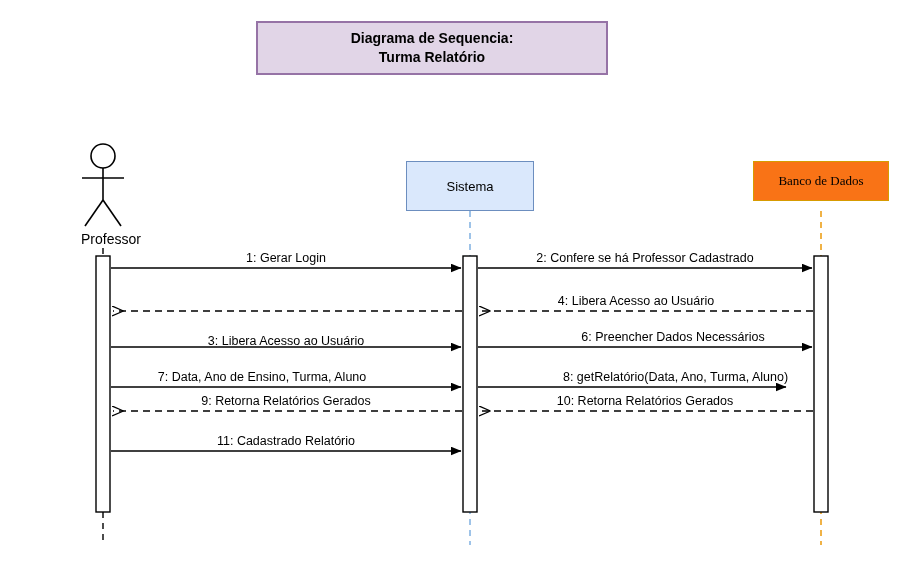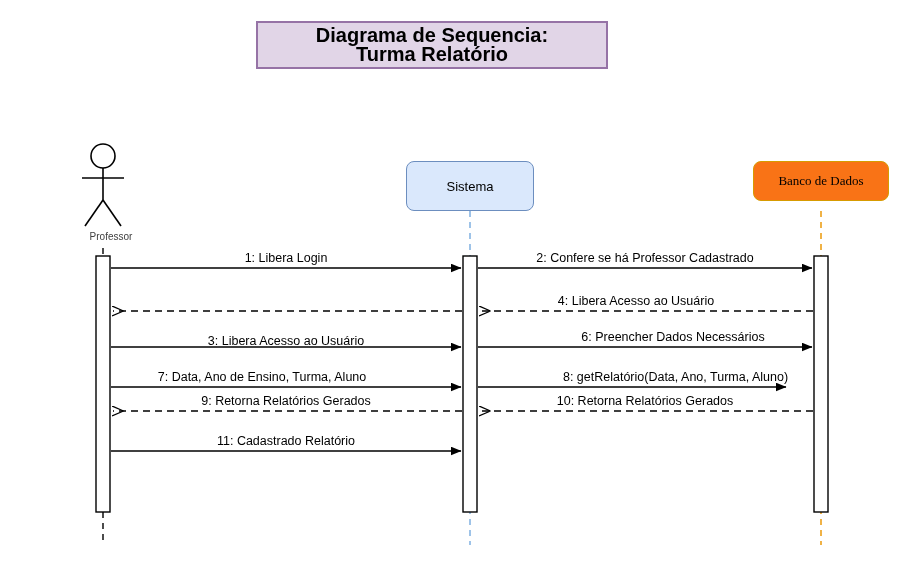--- a/index.html
+++ b/index.html
@@ -22,42 +22,41 @@
     left: 0;
     top: 0;
     width: 918px;
     height: 572px;
   }
   .title-box {
     position: absolute;
     left: 256px;
     top: 21px;
     width: 352px;
-    height: 48px;
+    height: 54px;
     background: #e1d5e7;
     border: 2px solid #9673a6;
     box-sizing: border-box;
     display: flex;
     flex-direction: column;
     align-items: center;
     justify-content: center;
-    font-size: 20px;
+    font-size: 14px;
     font-weight: bold;
     color: #000000;
     line-height: 19px;
   }
   .obj-box {
     position: absolute;
     box-sizing: border-box;
     display: flex;
     align-items: center;
     justify-content: center;
     font-size: 13px;
     color: #000000;
-    border-radius: 8px;
   }
   .obj-sistema {
     left: 406px;
     top: 161px;
     width: 128px;
     height: 50px;
     background: #dae8fc;
     border: 1.5px solid #6c8ebf;
   }
   .obj-banco {
@@ -68,22 +67,22 @@
     background: #f97316;
     border: 1.5px solid #d79b00;
     font-family: Liberation Serif, serif;
   }
   .actor-label {
     position: absolute;
     left: 47px;
     top: 231px;
     width: 128px;
     text-align: center;
-    font-size: 10px;
-    color: #404040;
+    font-size: 14px;
+    color: #000000;
   }
   .msg-label {
     position: absolute;
     text-align: center;
     font-size: 12.5px;
     color: #000000;
     white-space: nowrap;
   }
 </style>
 </head>
@@ -154,21 +153,21 @@
 
     <line x1="478" y1="387" x2="786" y2="387" stroke="#000000" stroke-width="1.6" marker-end="url(#arrow-filled)"></line>
 
     <line x1="462" y1="411" x2="113" y2="411" stroke="#000000" stroke-width="1.5" stroke-dasharray="7,5" marker-end="url(#arrow-open)"></line>
 
     <line x1="813" y1="411" x2="480" y2="411" stroke="#000000" stroke-width="1.5" stroke-dasharray="7,5" marker-end="url(#arrow-open)"></line>
 
     <line x1="111" y1="451" x2="461" y2="451" stroke="#000000" stroke-width="1.6" marker-end="url(#arrow-filled)"></line>
   </svg>
 
-  <div class="msg-label" style="left:111px; top:251px; width:350px;">1: Libera Login</div>
+  <div class="msg-label" style="left:111px; top:251px; width:350px;">1: Gerar Login</div>
   <div class="msg-label" style="left:478px; top:251px; width:334px;">2: Confere se há Professor Cadastrado</div>
   <div class="msg-label" style="left:111px; top:294px; width:350px;margin-top:40px;">3: Libera Acesso ao Usuário</div>
   <div class="msg-label" style="left:478px; top:294px; width:316px;">4: Libera Acesso ao Usuário</div>
   <div class="msg-label" style="left:478px; top:330px; width:390px;">6: Preencher Dados Necessários</div>
   <div class="msg-label" style="left:111px; top:370px; width:302px;">7: Data, Ano de Ensino, Turma, Aluno</div>
   <div class="msg-label" style="left:478px; top:370px; width:395px;">8: getRelatório(Data, Ano, Turma, Aluno)</div>
   <div class="msg-label" style="left:111px; top:394px; width:350px;">9: Retorna Relatórios Gerados</div>
   <div class="msg-label" style="left:478px; top:394px; width:334px;">10: Retorna Relatórios Gerados</div>
   <div class="msg-label" style="left:111px; top:434px; width:350px;">11: Cadastrado Relatório</div>
 

